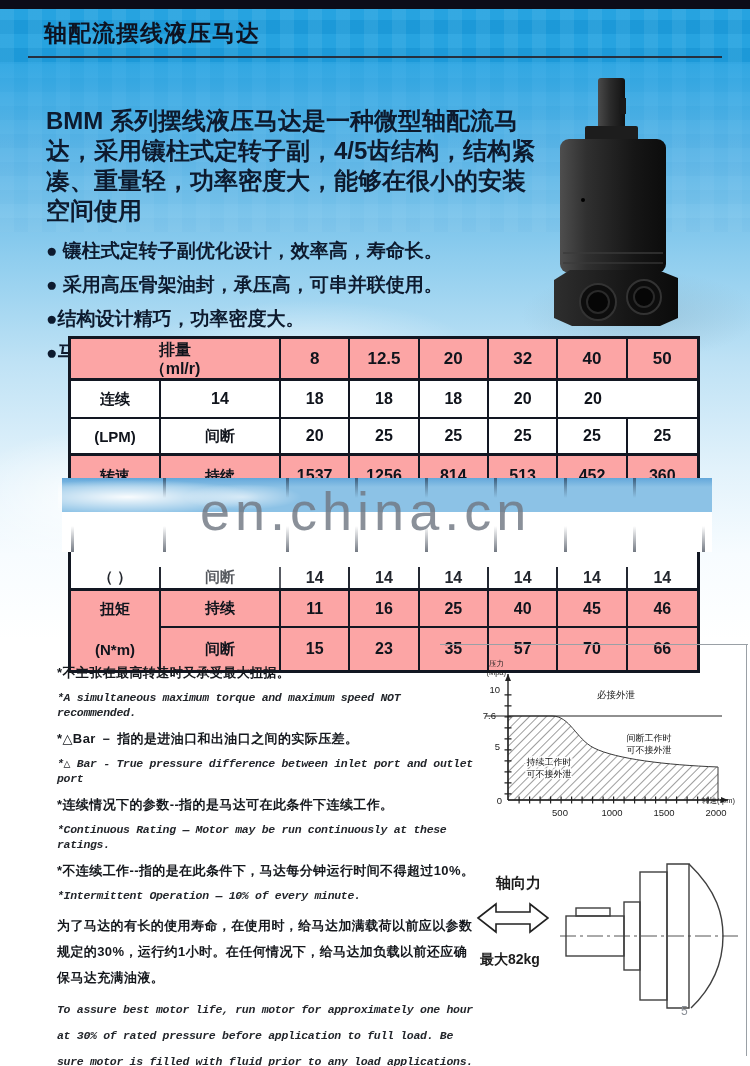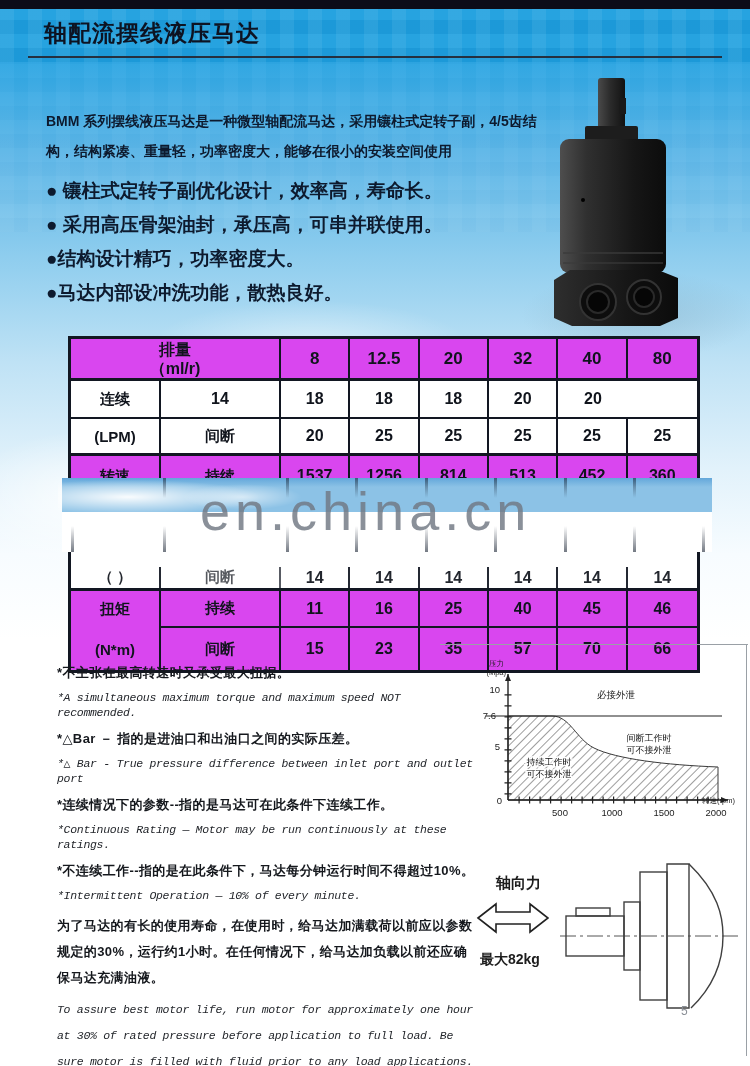--- a/index.html
+++ b/index.html
@@ -17,37 +17,37 @@
     repeating-linear-gradient(0deg,rgba(10,80,140,.10) 0 14px,rgba(255,255,255,.08) 14px 28px);}
   .page-title{position:absolute;left:44px;top:18px;font-size:23px;font-weight:bold;
     color:#0d1322;letter-spacing:1px;}
   .head-rule{position:absolute;left:28px;top:56px;width:694px;height:2px;background:#25303f;}
   .blob{position:absolute;border-radius:50%;}
   .blob1{left:-40px;top:430px;width:260px;height:140px;background:radial-gradient(ellipse,rgba(255,255,255,.8),rgba(255,255,255,0) 70%);}
   .blob2{left:520px;top:270px;width:240px;height:90px;background:radial-gradient(ellipse,rgba(120,155,175,.30),rgba(120,155,175,0) 70%);}
   .blob3{left:150px;top:300px;width:320px;height:90px;background:radial-gradient(ellipse,rgba(255,255,255,.45),rgba(255,255,255,0) 70%);}
 
   .intro{position:absolute;left:46px;top:106px;width:494px;color:#0d1a2e;}
-  .intro .lead{font-size:14px;line-height:30px;font-weight:bold;margin:0;}
+  .intro .lead{font-size:24px;line-height:30px;font-weight:bold;margin:0;}
   .bullets{margin:8px 0 0 0;padding:0;list-style:none;}
   .bullets li{font-size:19px;line-height:34px;font-weight:bold;}
 
   .motor{position:absolute;left:536px;top:74px;}
 
   
   .spec{position:absolute;left:68px;top:336px;width:632px;border:3px solid #121722;
     box-sizing:border-box;background:#fff;color:#10141c;}
   .srow{display:grid;grid-template-columns:90px 120px repeat(6,1fr);box-sizing:border-box;}
   .srow.bb{border-bottom:2px solid #121722;}
   .srow.bb3{border-bottom:3px solid #121722;}
   .cell{display:flex;align-items:center;justify-content:center;box-sizing:border-box;
     border-right:2px solid #121722;font-size:16px;font-weight:600;text-align:center;}
   .cell:last-child{border-right:none;}
   .cell.nob{border-right:none;}
-  .blue{background:#d946ef;}
+  .blue{background:#fca5a5;}
   .lightblue{background:#8cc2e6;}
   .white{background:#ffffff;}
   .corner{flex-direction:column;line-height:19px;font-size:16px;}
   .hnum{font-size:17px;font-weight:700;}
   .lab{font-size:15px;}
   .ghost{filter:blur(.5px);opacity:.7;}
   .ghost2{opacity:.92;}
   
   .wmband{position:absolute;left:-9px;top:139px;width:650px;height:74px;z-index:5;
     background:linear-gradient(180deg,#63a7da 0px,#8cc2e6 9px,#8cc2e6 34px,#ffffff 34px,#ffffff 74px);}
@@ -61,21 +61,21 @@
     background:radial-gradient(ellipse at 35% 50%,rgba(255,255,255,.95),rgba(255,255,255,0) 72%);}
   .wisp2{position:absolute;left:120px;top:6px;width:120px;height:26px;
     background:radial-gradient(ellipse,rgba(255,255,255,.6),rgba(255,255,255,0) 70%);}
 
   
   .notes{position:absolute;left:57px;top:664px;width:420px;}
   .note-zh{font-size:13px;font-weight:bold;color:#15181d;letter-spacing:.4px;
     line-height:17px;margin-bottom:9px;}
   .note-en{font-size:11.5px;font-style:italic;color:#23262b;
     font-family:"Liberation Mono","DejaVu Sans Mono",monospace;
-    letter-spacing:-.3px;line-height:15px;margin-bottom:10px;}
+    letter-spacing:-.3px;line-height:15px;margin-bottom:10px;font-weight:bold;}
   .note-zh.para{line-height:26px;margin-bottom:6px;}
   .note-en.para{line-height:26px;}
 
   .chart{position:absolute;left:466px;top:652px;}
   .axial{position:absolute;left:466px;top:842px;}
   .rule-h{position:absolute;left:440px;top:644px;width:308px;height:1px;background:#9aa0a6;}
   .rule-v{position:absolute;left:746px;top:644px;width:1px;height:412px;background:#9aa0a6;}
   .pagenum{position:absolute;left:681px;top:1004px;font-size:12px;color:#8a8f96;}
   svg text{font-family:"Liberation Sans","DejaVu Sans",sans-serif;}
 </style>
@@ -141,21 +141,21 @@
     <div class="srow bb3" style="height:42px">
       <div class="cell blue corner" style="grid-column:1/3">
         <span>排量</span>
         <span>（ml/r)</span>
       </div>
       <div class="cell blue hnum">8</div>
       <div class="cell blue hnum">12.5</div>
       <div class="cell blue hnum">20</div>
       <div class="cell blue hnum">32</div>
       <div class="cell blue hnum">40</div>
-      <div class="cell blue hnum">80</div>
+      <div class="cell blue hnum">50</div>
     </div>
     <div class="srow bb" style="height:38px">
       <div class="cell white lab">连续</div>
       <div class="cell white">14</div>
       <div class="cell white">18</div>
       <div class="cell white">18</div>
       <div class="cell white">18</div>
       <div class="cell white">20</div>
       <div class="cell white">20</div>
     </div>

